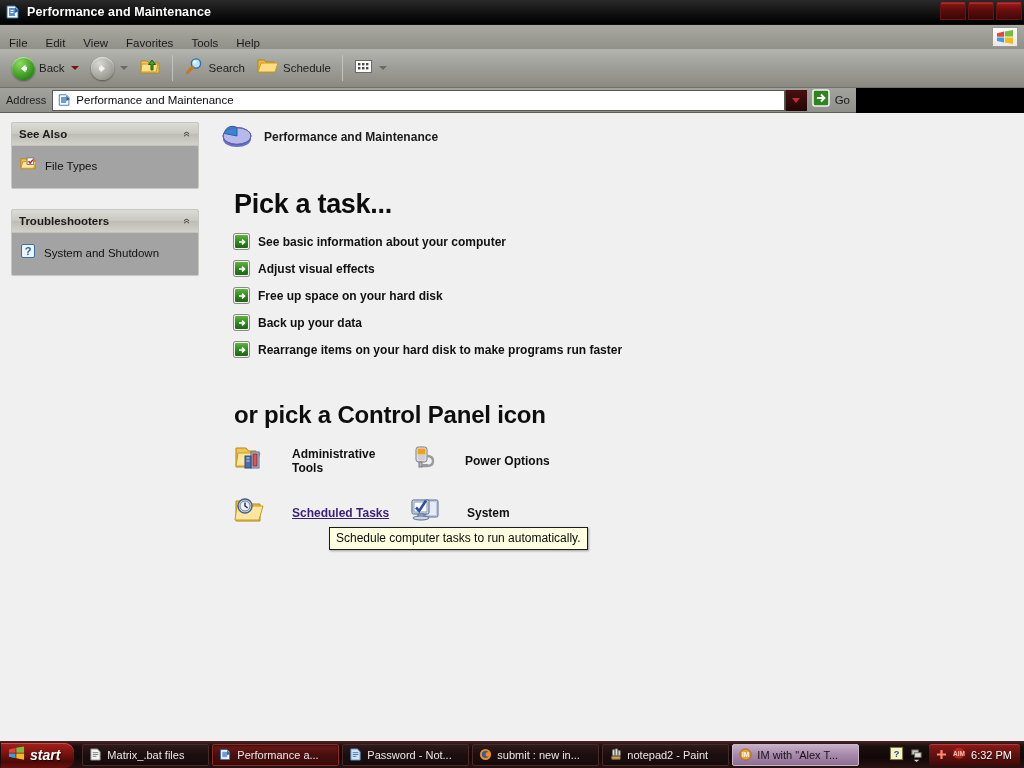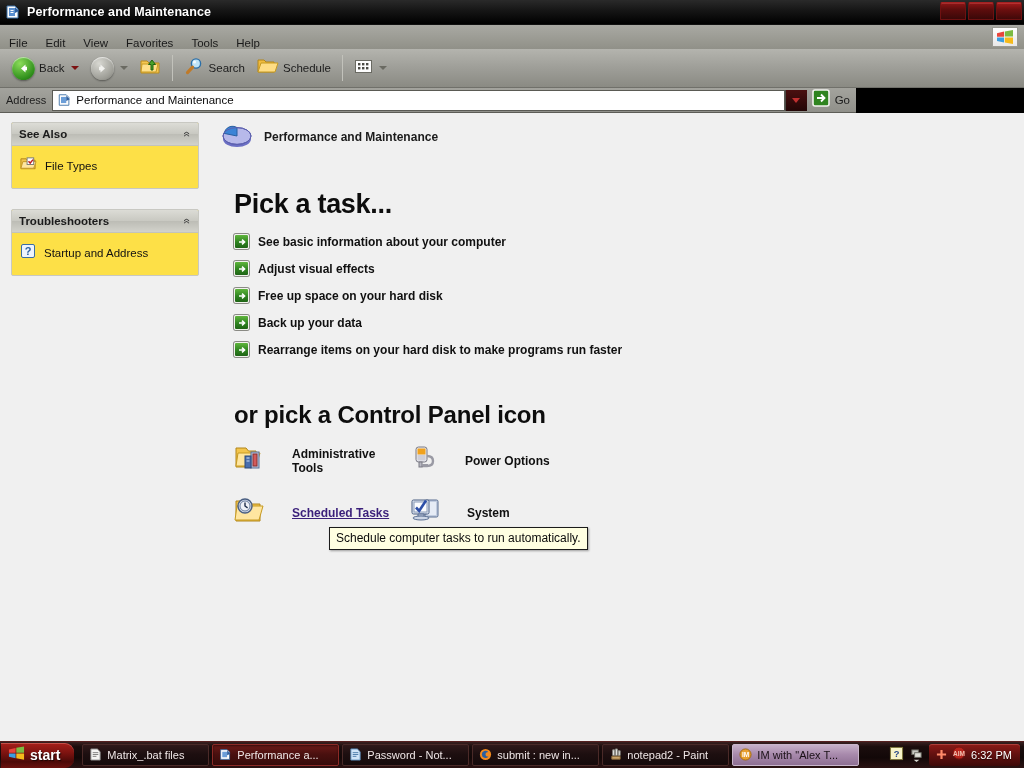--- a/index.html
+++ b/index.html
@@ -117,21 +117,21 @@
   .main {
     position: absolute; left: 0; top: 113px; width: 1024px; height: 628px;
     background: #f0f0f0;
   }
 
   
   .sidebar { position: absolute; left: 0; top: 0; width: 212px; height: 100%;
              background: #f0f0f0; padding: 9px 0 0 11px; }
   .panel {
     width: 188px; margin-bottom: 20px;
-    border: 1px solid #c8c8c2; background: #fde047;
+    border: 1px solid #c8c8c2; background: #a3a3a3;
     border-radius: 2px; overflow: hidden;
   }
   .panel-head {
     height: 23px; display: flex; align-items: center; justify-content: space-between;
     padding: 0 7px;
     background: linear-gradient(180deg,#dcdcd6 0%,#c9c9c2 48%,#bdbdb6 52%,#d2d2cb 100%);
     border-bottom: 1px solid #c3c3bc;
   }
   .panel-title { font-size: 11.5px; font-weight: bold; color: #1b1b1b; }
   .chev {
@@ -198,21 +198,21 @@
   }
   .start-btn {
     display: flex; align-items: center; gap: 5px; height: 25px;
     padding: 0 14px 0 7px; margin-left: 1px;
     border-radius: 0 9px 9px 0;
     background: linear-gradient(180deg,#a81f1a 0%,#7c1310 40%,#4c0a08 75%,#6b110e 100%);
     box-shadow: inset 0 1px 0 rgba(255,170,160,.35);
     cursor: default;
   }
   .start-text {
-    font-size: 14px; font-weight: bold; color: #fff;
+    font-size: 14px; font-style: italic; font-weight: bold; color: #fff;
     text-shadow: 1px 1px 1px rgba(0,0,0,.7);
   }
   .tasks { display: flex; align-items: center; gap: 3px; margin-left: 8px; flex: 1; }
   .task-btn {
     width: 127px; height: 22px; display: flex; align-items: center; gap: 5px;
     padding: 0 6px; border-radius: 2px; cursor: default;
     background: linear-gradient(180deg,#30191a 0%,#1d0f10 45%,#150a0b 100%);
     border: 1px solid #4a2a28;
     font-size: 11px; color: #efe6e6; overflow: hidden; white-space: nowrap;
   }
@@ -403,21 +403,21 @@
         <span class="chev" style="transform:rotate(90deg) scaleX(.85)">«</span>
       </div>
       <div class="panel-body">
         <div class="panel-row">
           <span>
             <svg width="16" height="16" viewBox="0 0 16 16">
               <rect x="1.5" y="1.5" width="13" height="13" rx="1.5" fill="#eef4fc" stroke="#3a6ea5"></rect>
               <text x="8" y="12" font-size="11" font-weight="bold" fill="#2a5fa0" text-anchor="middle" font-family="Liberation Sans, sans-serif">?</text>
             </svg>
           </span>
-          <span class="lbl">Startup and Address</span>
+          <span class="lbl">System and Shutdown</span>
         </div>
       </div>
     </div>
   </div>
 
   <div class="content">
 
     <div class="cp-header">
       <span>
         <svg width="34" height="32" viewBox="0 0 34 32">

